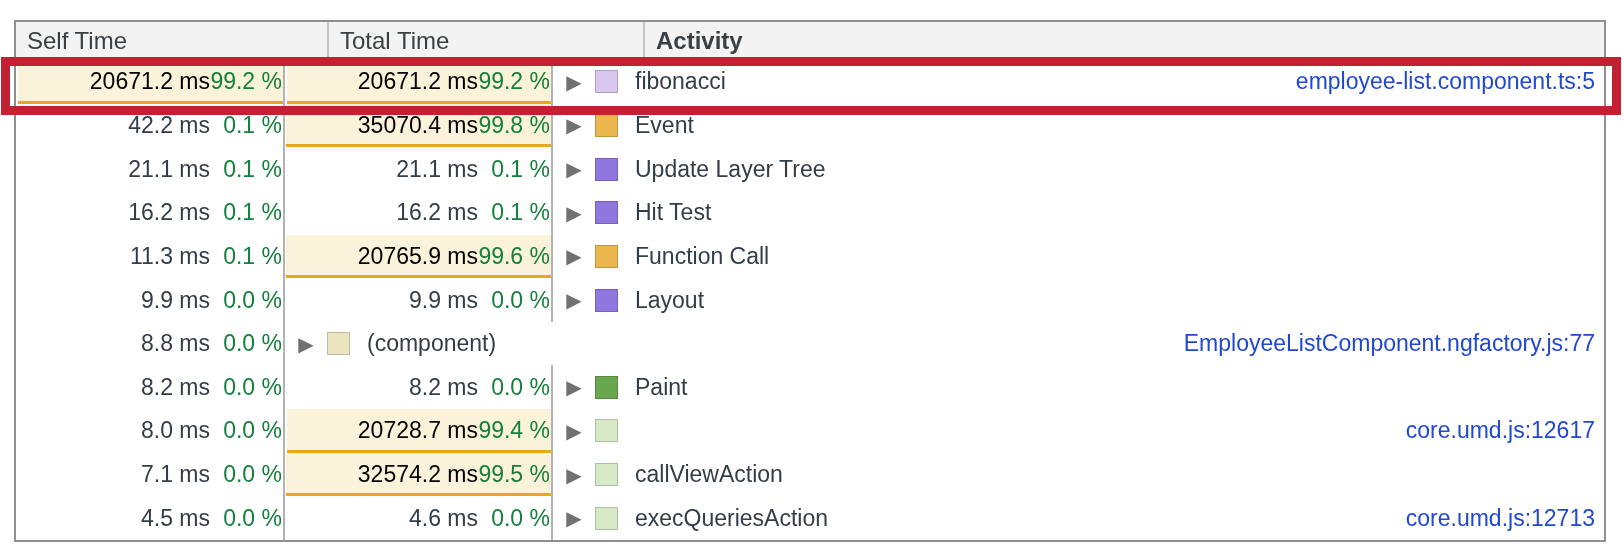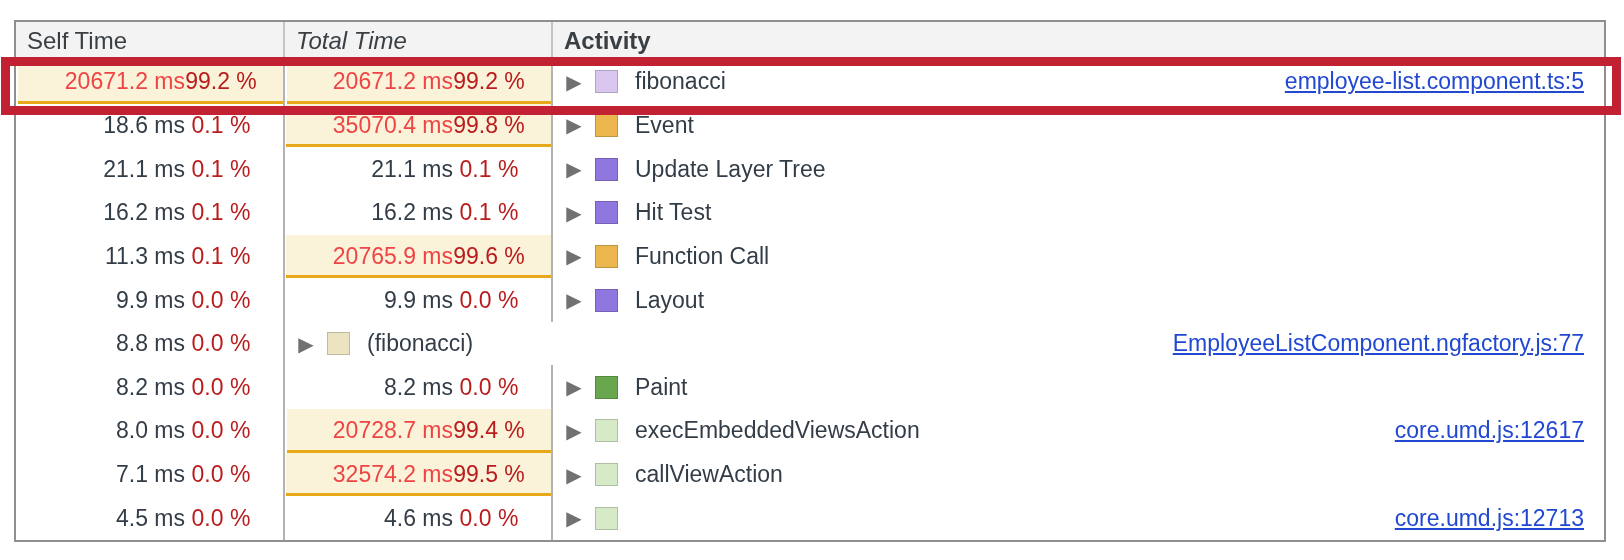--- a/index.html
+++ b/index.html
@@ -26,68 +26,68 @@
     border-bottom: 1px solid #d8d8d8;
   }
   .hcell {
     box-sizing: border-box;
     display: flex; align-items: center;
     padding-left: 11px;
     font-size: 24px; color: #3a3f44;
     border-right: 2px solid #c4c4c4;
     white-space: nowrap;
   }
-  .hcell.c1 { width: 269px; }
-  .hcell.c2 { width: 268px; font-style: italic; }
+  .hcell.c1 { width: 313px; }
+  .hcell.c2 { width: 316px; }
   .hcell.c3 { flex: 1; border-right: none; font-weight: bold; }
 
   .tbody { flex: 1; display: flex; flex-direction: column; }
   .row { flex: 1; display: flex; min-height: 0; }
   .cell {
     box-sizing: border-box;
     position: relative;
     display: flex; align-items: center;
     border-right: 2px solid #b3b3b3;
     overflow: hidden;
   }
   .cell.c1 { width: 269px; }
   .cell.c2 { width: 268px; }
   .cell.c3 { flex: 1; border-right: none; }
 
   
   .timecell { justify-content: flex-end; font-size: 23px; }
   .ms  { color: #333d47; position: relative; z-index: 1; white-space: nowrap; }
   .pct {
-    color: #b91c1c; width: 72px; padding-right: 26px;
-    text-align: center; position: relative; z-index: 1; white-space: nowrap;
+    color: #15803d; width: 72px; padding-right: 1px;
+    text-align: right; position: relative; z-index: 1; white-space: nowrap;
   }
   .heat {
     position: absolute; right: 0; top: 0; bottom: 0;
     background: #faf2d9;
     border-bottom: 3px solid #e7a81a;
     box-sizing: border-box;
   }
-  .heat-cell .ms { color: #ef4444; }
+  .heat-cell .ms { color: #000000; }
 
   
   .actcell { padding-left: 7px; font-size: 23px; }
   .arrow {
     width: 28px; text-align: center;
     color: #717171; font-size: 20px; line-height: 1;
     flex: 0 0 auto; cursor: default;
   }
   .swatch {
     width: 23px; height: 23px; margin-left: 7px;
     border: 1px solid rgba(0,0,0,0.18);
     box-sizing: border-box; flex: 0 0 auto;
   }
   .act-label { margin-left: 17px; color: #333d47; white-space: nowrap; text-align: center; }
   .src-link {
-    margin-left: auto; margin-right: 20px;
-    color: #2148d1; text-decoration: underline;
+    margin-left: auto; margin-right: 9px;
+    color: #2148d1; 
     white-space: nowrap; cursor: pointer;
   }
 
   
   .annotation-box {
     position: absolute;
     left: 1px; top: 57px;
     width: 1620px; height: 58px;
     border: 9px solid #c22134;
     box-sizing: border-box;
@@ -120,21 +120,21 @@
       <span class="arrow">▶</span>
       <span class="swatch" style="background: rgb(217, 199, 240);"></span>
       <span class="act-label">fibonacci</span>
       <a class="src-link">employee-list.component.ts:5</a>
     </div>
   </div>
 
   <div class="row">
     <div class="cell c1 timecell">
 
-      <span class="ms">18.6 ms</span>
+      <span class="ms">42.2 ms</span>
       <span class="pct">0.1 %</span>
     </div>
     <div class="cell c2 timecell heat-cell">
       <div class="heat" style="width: 99.8%;"></div>
       <span class="ms">35070.4 ms</span>
       <span class="pct">99.8 %</span>
     </div>
     <div class="cell c3 actcell">
       <span class="arrow">▶</span>
       <span class="swatch" style="background: rgb(235, 182, 78);"></span>
@@ -221,21 +221,21 @@
 
   <div class="row">
     <div class="cell c1 timecell">
 
       <span class="ms">8.8 ms</span>
       <span class="pct">0.0 %</span>
     </div>
     <div class="cell c3 actcell">
       <span class="arrow">▶</span>
       <span class="swatch" style="background: rgb(236, 227, 192);"></span>
-      <span class="act-label">(fibonacci)</span>
+      <span class="act-label">(component)</span>
       <a class="src-link">EmployeeListComponent.ngfactory.js:77</a>
     </div>
   </div>
 
   <div class="row">
     <div class="cell c1 timecell">
 
       <span class="ms">8.2 ms</span>
       <span class="pct">0.0 %</span>
     </div>
@@ -259,21 +259,20 @@
       <span class="pct">0.0 %</span>
     </div>
     <div class="cell c2 timecell heat-cell">
       <div class="heat" style="width: 99.4%;"></div>
       <span class="ms">20728.7 ms</span>
       <span class="pct">99.4 %</span>
     </div>
     <div class="cell c3 actcell">
       <span class="arrow">▶</span>
       <span class="swatch" style="background: rgb(214, 234, 199);"></span>
-      <span class="act-label">execEmbeddedViewsAction</span>
       <a class="src-link">core.umd.js:12617</a>
     </div>
   </div>
 
   <div class="row">
     <div class="cell c1 timecell">
 
       <span class="ms">7.1 ms</span>
       <span class="pct">0.0 %</span>
     </div>
@@ -296,19 +295,20 @@
       <span class="pct">0.0 %</span>
     </div>
     <div class="cell c2 timecell">
 
       <span class="ms">4.6 ms</span>
       <span class="pct">0.0 %</span>
     </div>
     <div class="cell c3 actcell">
       <span class="arrow">▶</span>
       <span class="swatch" style="background: rgb(214, 234, 199);"></span>
+      <span class="act-label">execQueriesAction</span>
       <a class="src-link">core.umd.js:12713</a>
     </div>
   </div>
 </div>
 </div>
 
 <div class="annotation-box" style="border-color: rgb(194, 33, 52);"></div>
 
 </body></html>

